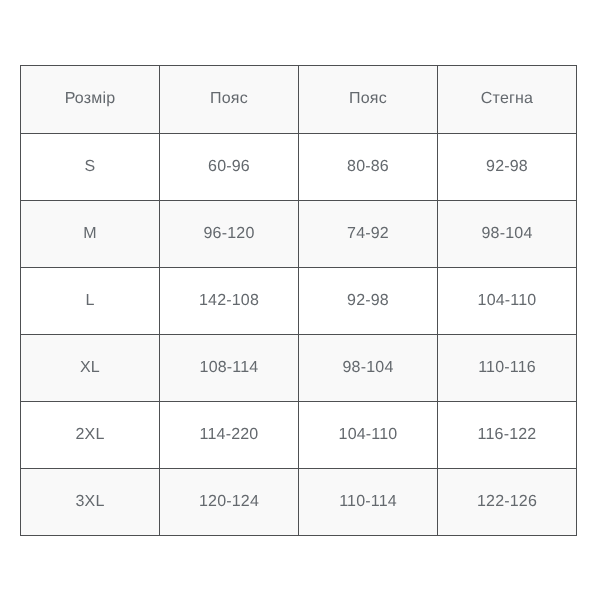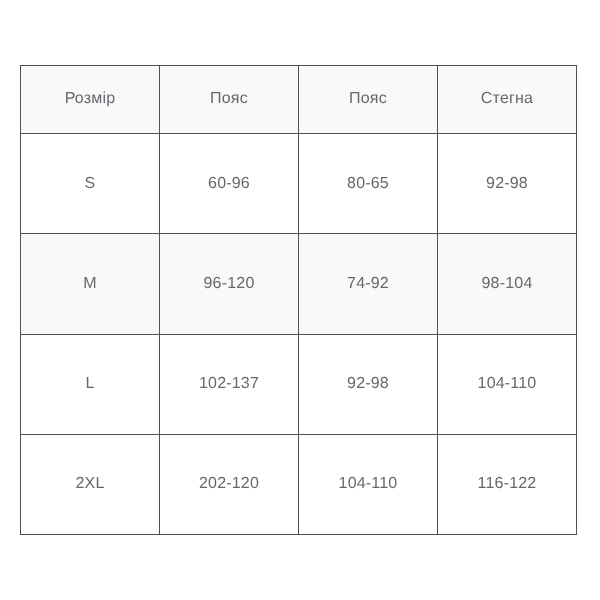--- a/index.html
+++ b/index.html
@@ -58,36 +58,48 @@
         <th>Розмір</th>
         <th>Пояс</th>
         <th>Пояс</th>
         <th>Стегна</th>
       </tr>
     </thead>
     <tbody>
       <tr class="plain">
         <td>S</td>
         <td>60-96</td>
-        <td>80-65</td>
+        <td>80-86</td>
         <td>92-98</td>
       </tr>
       <tr class="shaded">
         <td>M</td>
         <td>96-120</td>
         <td>74-92</td>
         <td>98-104</td>
       </tr>
       <tr class="plain">
         <td>L</td>
-        <td>102-137</td>
+        <td>142-108</td>
         <td>92-98</td>
         <td>104-110</td>
       </tr>
+      <tr class="shaded">
+        <td>XL</td>
+        <td>108-114</td>
+        <td>98-104</td>
+        <td>110-116</td>
+      </tr>
       <tr class="plain">
         <td>2XL</td>
-        <td>202-120</td>
+        <td>114-220</td>
         <td>104-110</td>
         <td>116-122</td>
+      </tr>
+      <tr class="shaded">
+        <td>3XL</td>
+        <td>120-124</td>
+        <td>110-114</td>
+        <td>122-126</td>
       </tr>
     </tbody>
   </table>
 </div>
 
 </body></html>

